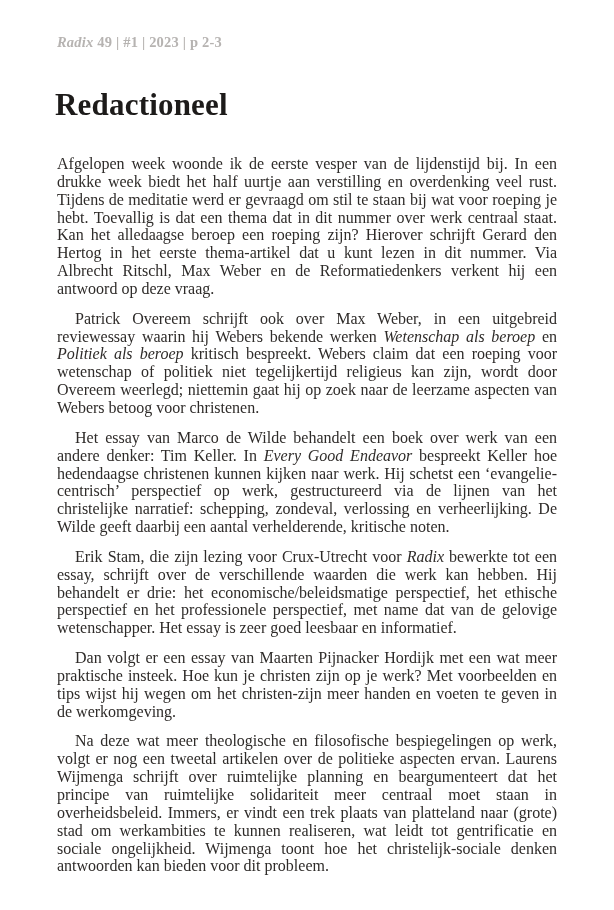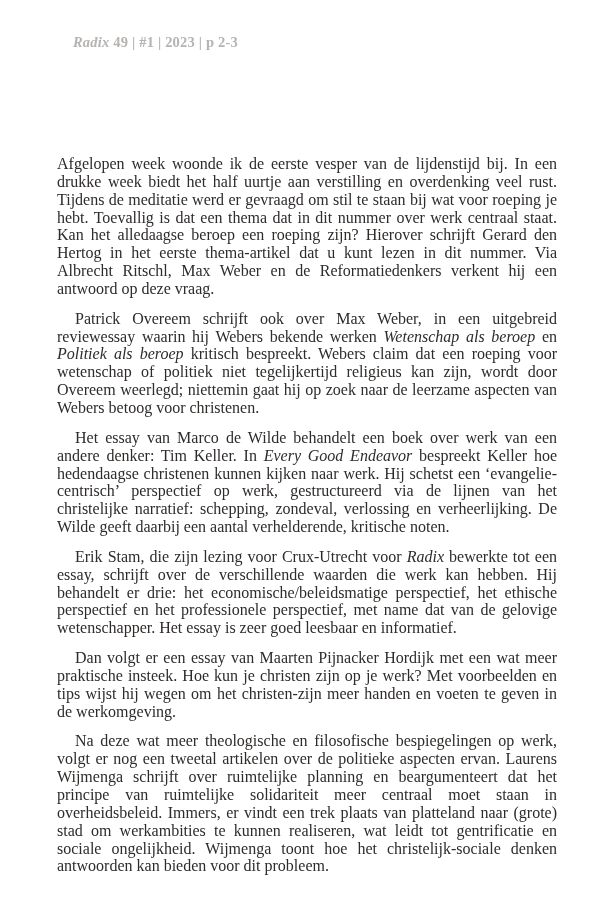--- a/index.html
+++ b/index.html
@@ -17,21 +17,20 @@
   }
   .journal-header {
     position: absolute;
     left: 57px;
     top: 34px;
     font-size: 14.5px;
     font-weight: bold;
     color: #b6b3b1;
     letter-spacing: 0.2px;
     white-space: nowrap;
-    margin-left: 16px;
   }
   .journal-header em { font-style: italic; }
   .page-title {
     position: absolute;
     left: 55px;
     top: 87px;
     font-size: 31px;
     font-weight: bold;
     color: #1d1b1a;
     letter-spacing: 0.2px;
@@ -49,20 +48,21 @@
   .article-body p.para { margin: 0; }
   .article-body p.para.indent { text-indent: 18px; margin-top: 12px; }
   em { font-style: italic; }
 </style>
 </head>
 <body>
 
 <div class="page">
   <div class="journal-header"><em>Radix</em><span> 49 | #1 | 2023 | p 2-3</span></div>
 
+  <h1 class="page-title" style="margin:0;">Redactioneel</h1>
 
   <div class="article-body">
       <p class="para"><span>Afgelopen week woonde ik de eerste vesper van de lijdenstijd bij. In een drukke week biedt het half uurtje aan verstilling en overdenking veel rust. Tijdens de meditatie werd er gevraagd om stil te staan bij wat voor roeping je hebt. Toevallig is dat een thema dat in dit nummer over werk centraal staat. Kan het alledaagse beroep een roeping zijn? Hierover schrijft Gerard den Hertog in het eerste thema-artikel dat u kunt lezen in dit nummer. Via Albrecht Ritschl, Max Weber en de Reformatiedenkers verkent hij een antwoord op deze vraag.</span></p>
       <p class="para indent"><span>Patrick Overeem schrijft ook over Max Weber, in een uitgebreid reviewessay waarin hij Webers bekende werken </span><em>Wetenschap als beroep</em><span> en </span><em>Politiek als beroep</em><span> kritisch bespreekt. Webers claim dat een roeping voor wetenschap of politiek niet tegelijkertijd religieus kan zijn, wordt door Overeem weerlegd; niettemin gaat hij op zoek naar de leerzame aspecten van Webers betoog voor christenen.</span></p>
       <p class="para indent"><span>Het essay van Marco de Wilde behandelt een boek over werk van een andere denker: Tim Keller. In </span><em>Every Good Endeavor</em><span> bespreekt Keller hoe hedendaagse christenen kunnen kijken naar werk. Hij schetst een ‘evangelie-centrisch’ perspectief op werk, gestructureerd via de lijnen van het christelijke narratief: schepping, zondeval, verlossing en verheerlijking. De Wilde geeft daarbij een aantal verhelderende, kritische noten.</span></p>
       <p class="para indent"><span>Erik Stam, die zijn lezing voor Crux-Utrecht voor </span><em>Radix</em><span> bewerkte tot een essay, schrijft over de verschillende waarden die werk kan hebben. Hij behandelt er drie: het economische/beleidsmatige perspectief, het ethische perspectief en het professionele perspectief, met name dat van de gelovige wetenschapper. Het essay is zeer goed leesbaar en informatief.</span></p>
       <p class="para indent"><span>Dan volgt er een essay van Maarten Pijnacker Hordijk met een wat meer praktische insteek. Hoe kun je christen zijn op je werk? Met voorbeelden en tips wijst hij wegen om het christen-zijn meer handen en voeten te geven in de werkomgeving.</span></p>
       <p class="para indent"><span>Na deze wat meer theologische en filosofische bespiegelingen op werk, volgt er nog een tweetal artikelen over de politieke aspecten ervan. Laurens Wijmenga schrijft over ruimtelijke planning en beargumenteert dat het principe van ruimtelijke solidariteit meer centraal moet staan in overheidsbeleid. Immers, er vindt een trek plaats van platteland naar (grote) stad om werkambities te kunnen realiseren, wat leidt tot gentrificatie en sociale ongelijkheid. Wijmenga toont hoe het christelijk-sociale denken antwoorden kan bieden voor dit probleem.</span></p>
     </div>
 </div>

